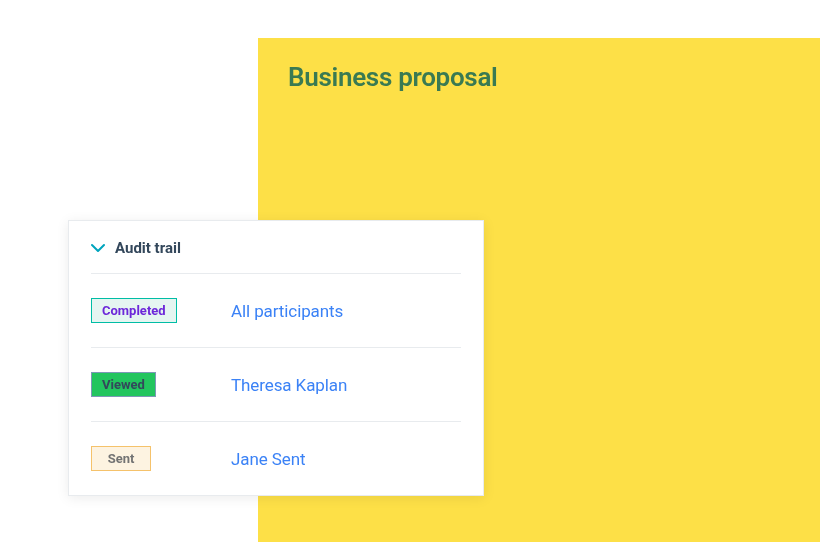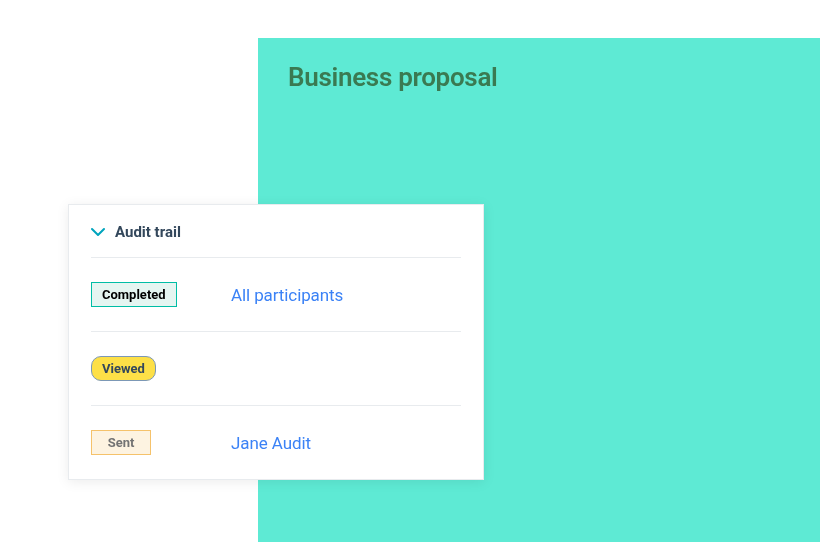--- a/index.html
+++ b/index.html
@@ -14,32 +14,32 @@
       height: 552px;
       position: relative;
       overflow: hidden;
     }
     .dark-panel {
       position: absolute;
       top: 38px;
       left: 258px;
       width: 562px;
       height: 504px;
-      background: #5eead4;
+      background: #fde047;
       padding: 24px 30px;
     }
     .dark-panel-title {
       color: #3a7a52;
       font-size: 26px;
       font-weight: 600;
       letter-spacing: -0.3px;
     }
     .audit-panel {
       position: absolute;
-      top: 204px;
+      top: 220px;
       left: 68px;
       width: 416px;
       background: #ffffff;
       box-shadow: 0 2px 12px rgba(0,0,0,0.08);
       border: 1px solid #e8ebee;
     }
     .audit-header {
       display: flex;
       align-items: center;
       padding: 18px 22px 16px 22px;
@@ -103,29 +103,30 @@
     <span class="chevron">
       <svg viewBox="0 0 14 10" fill="none">
         <path d="M1 2 L7 8 L13 2" stroke="#00a4bd" stroke-width="2" stroke-linecap="round" stroke-linejoin="round"></path>
       </svg>
     </span>
     <span class="audit-title">Audit trail</span>
   </div>
   <div class="audit-body">
     <div class="audit-row">
       <div class="badge-wrapper">
-        <span class="badge" style="background: rgb(229, 245, 241); border-color: rgb(0, 189, 165); color: #000000;">Completed</span>
+        <span class="badge" style="background: rgb(229, 245, 241); border-color: rgb(0, 189, 165); color: #6d28d9;">Completed</span>
       </div>
       <span class="participant">All participants</span>
     </div>
     <div class="audit-row">
       <div class="badge-wrapper">
-        <span class="badge" style="background: #fde047; border-color: rgb(124, 152, 182); color: rgb(51, 71, 91); border-radius: 10px;">Viewed</span>
+        <span class="badge" style="background: #22c55e; border-color: rgb(124, 152, 182); color: rgb(51, 71, 91);">Viewed</span>
       </div>
+      <span class="participant">Theresa Kaplan</span>
     </div>
     <div class="audit-row">
       <div class="badge-wrapper">
         <span class="badge" style="background: rgb(253, 243, 225); border-color: rgb(245, 194, 107); color: #737373;">Sent</span>
       </div>
-      <span class="participant">Jane Audit</span>
+      <span class="participant">Jane Sent</span>
     </div>
   </div>
 </div>
 
 </body></html>

